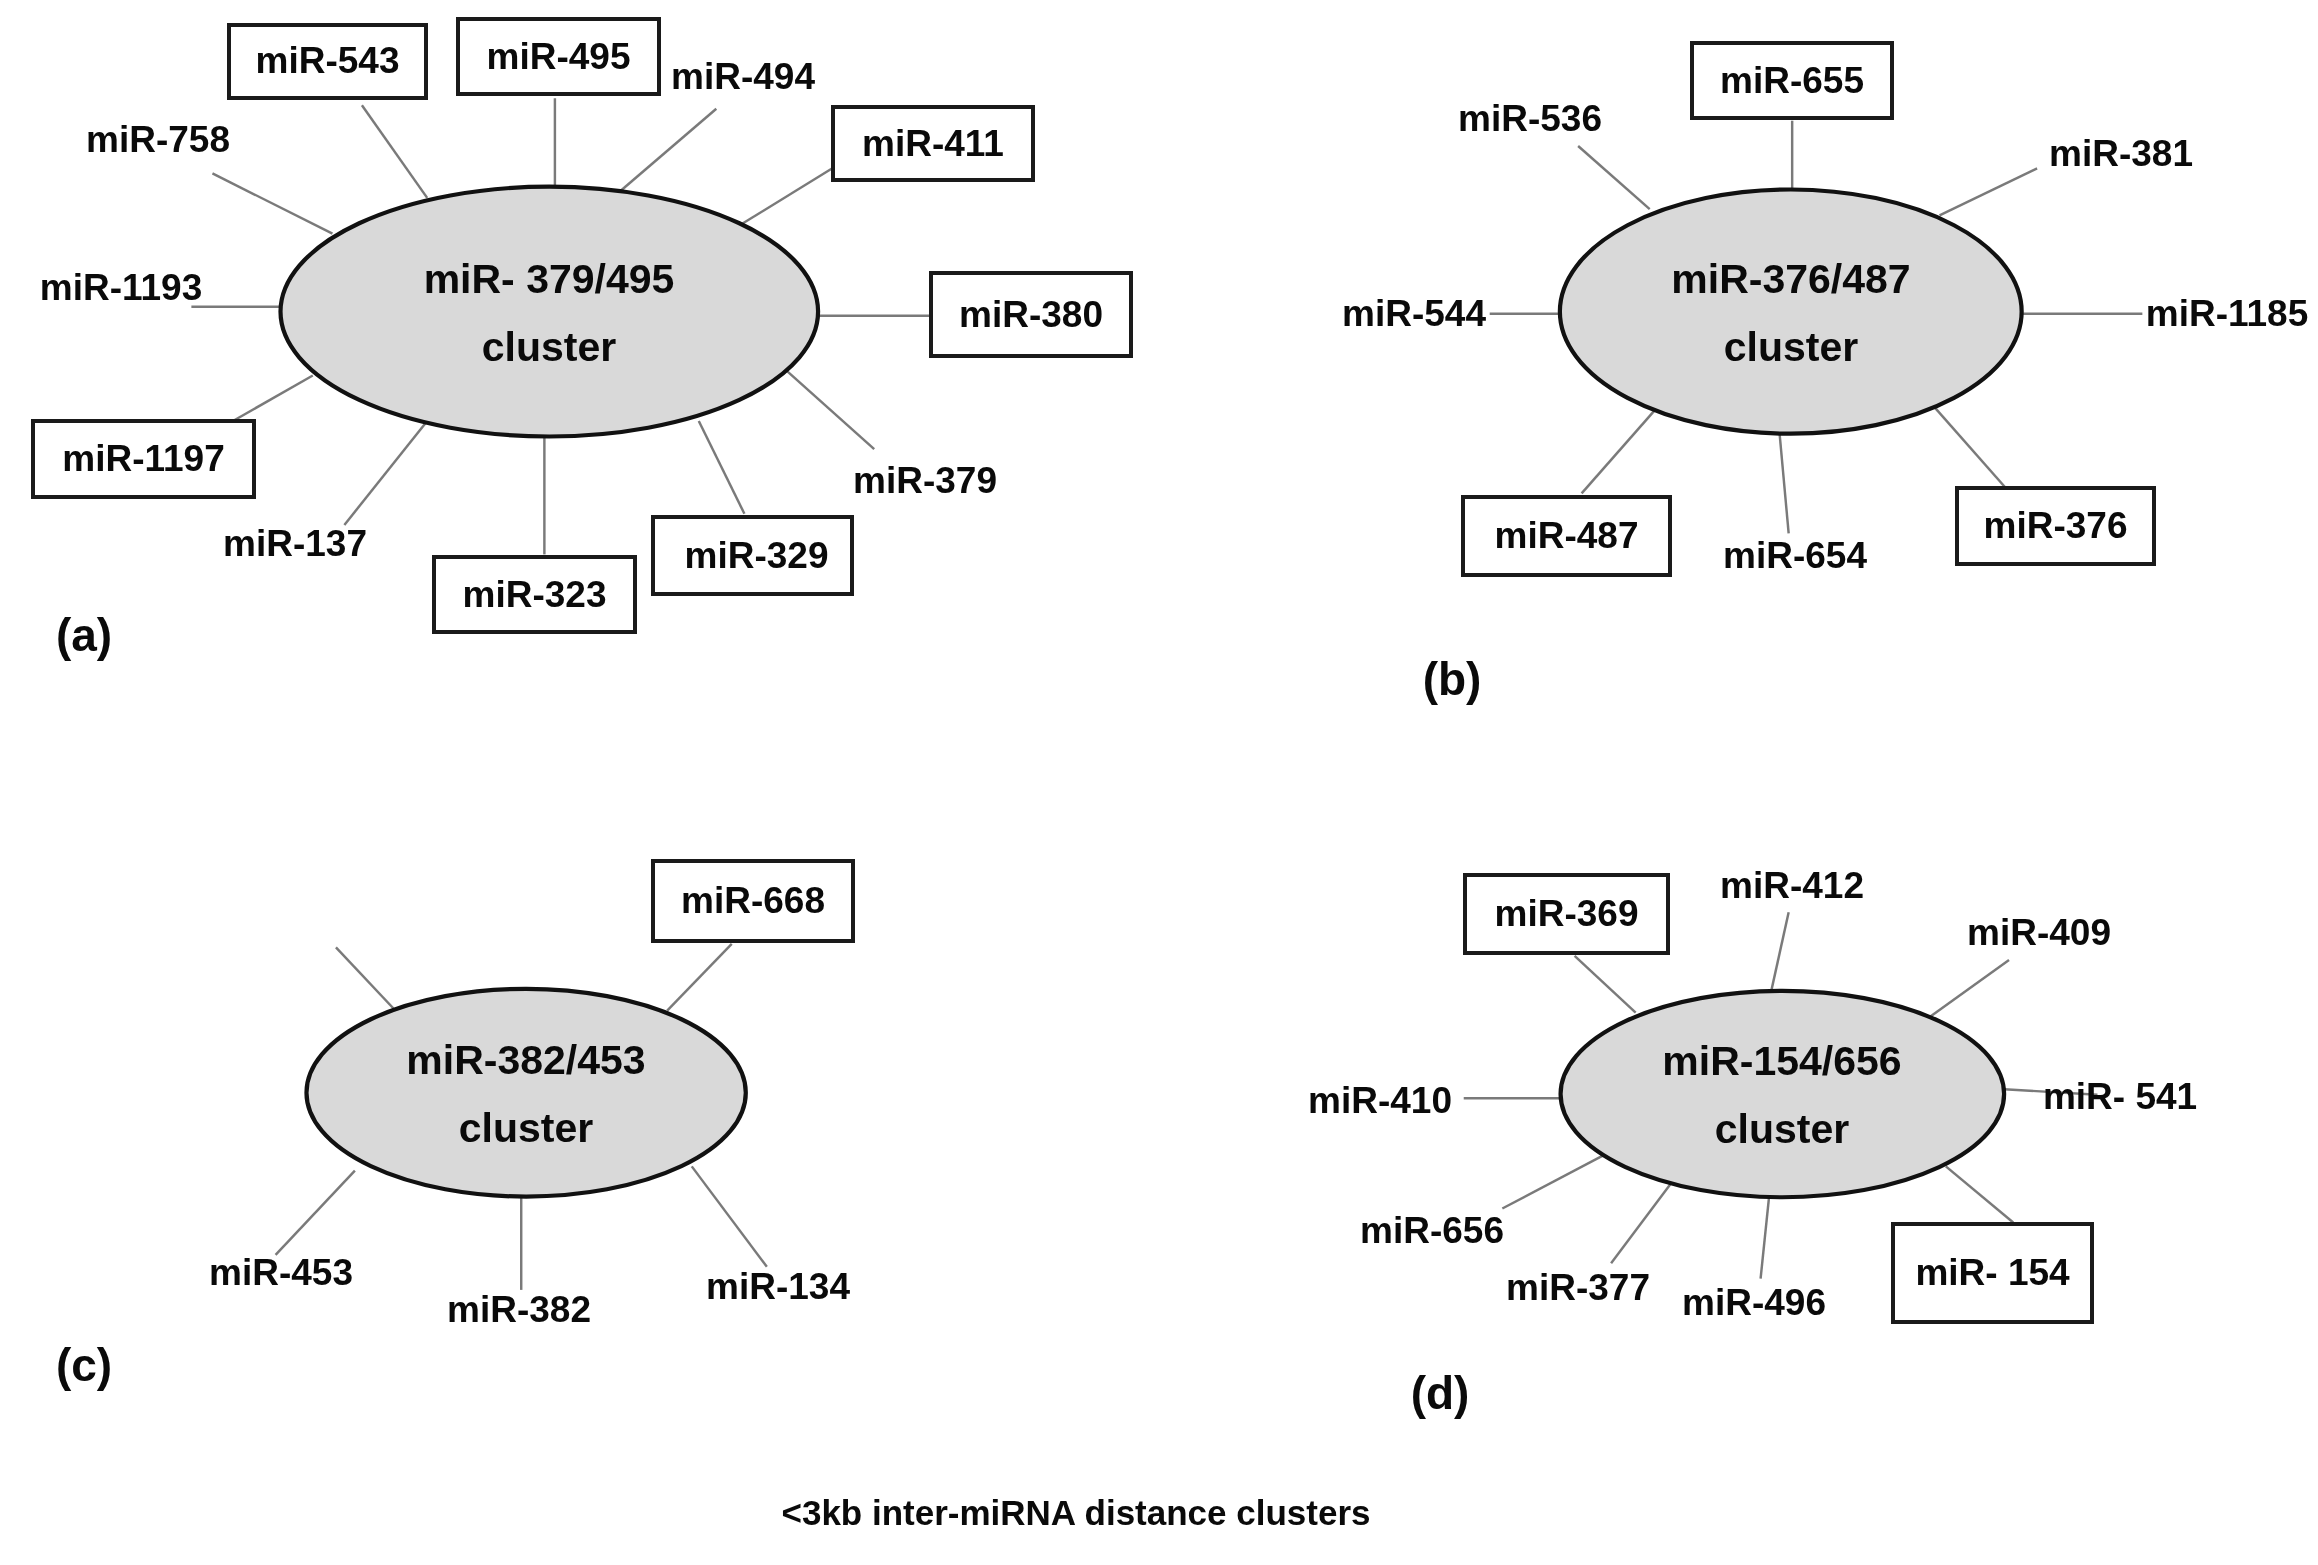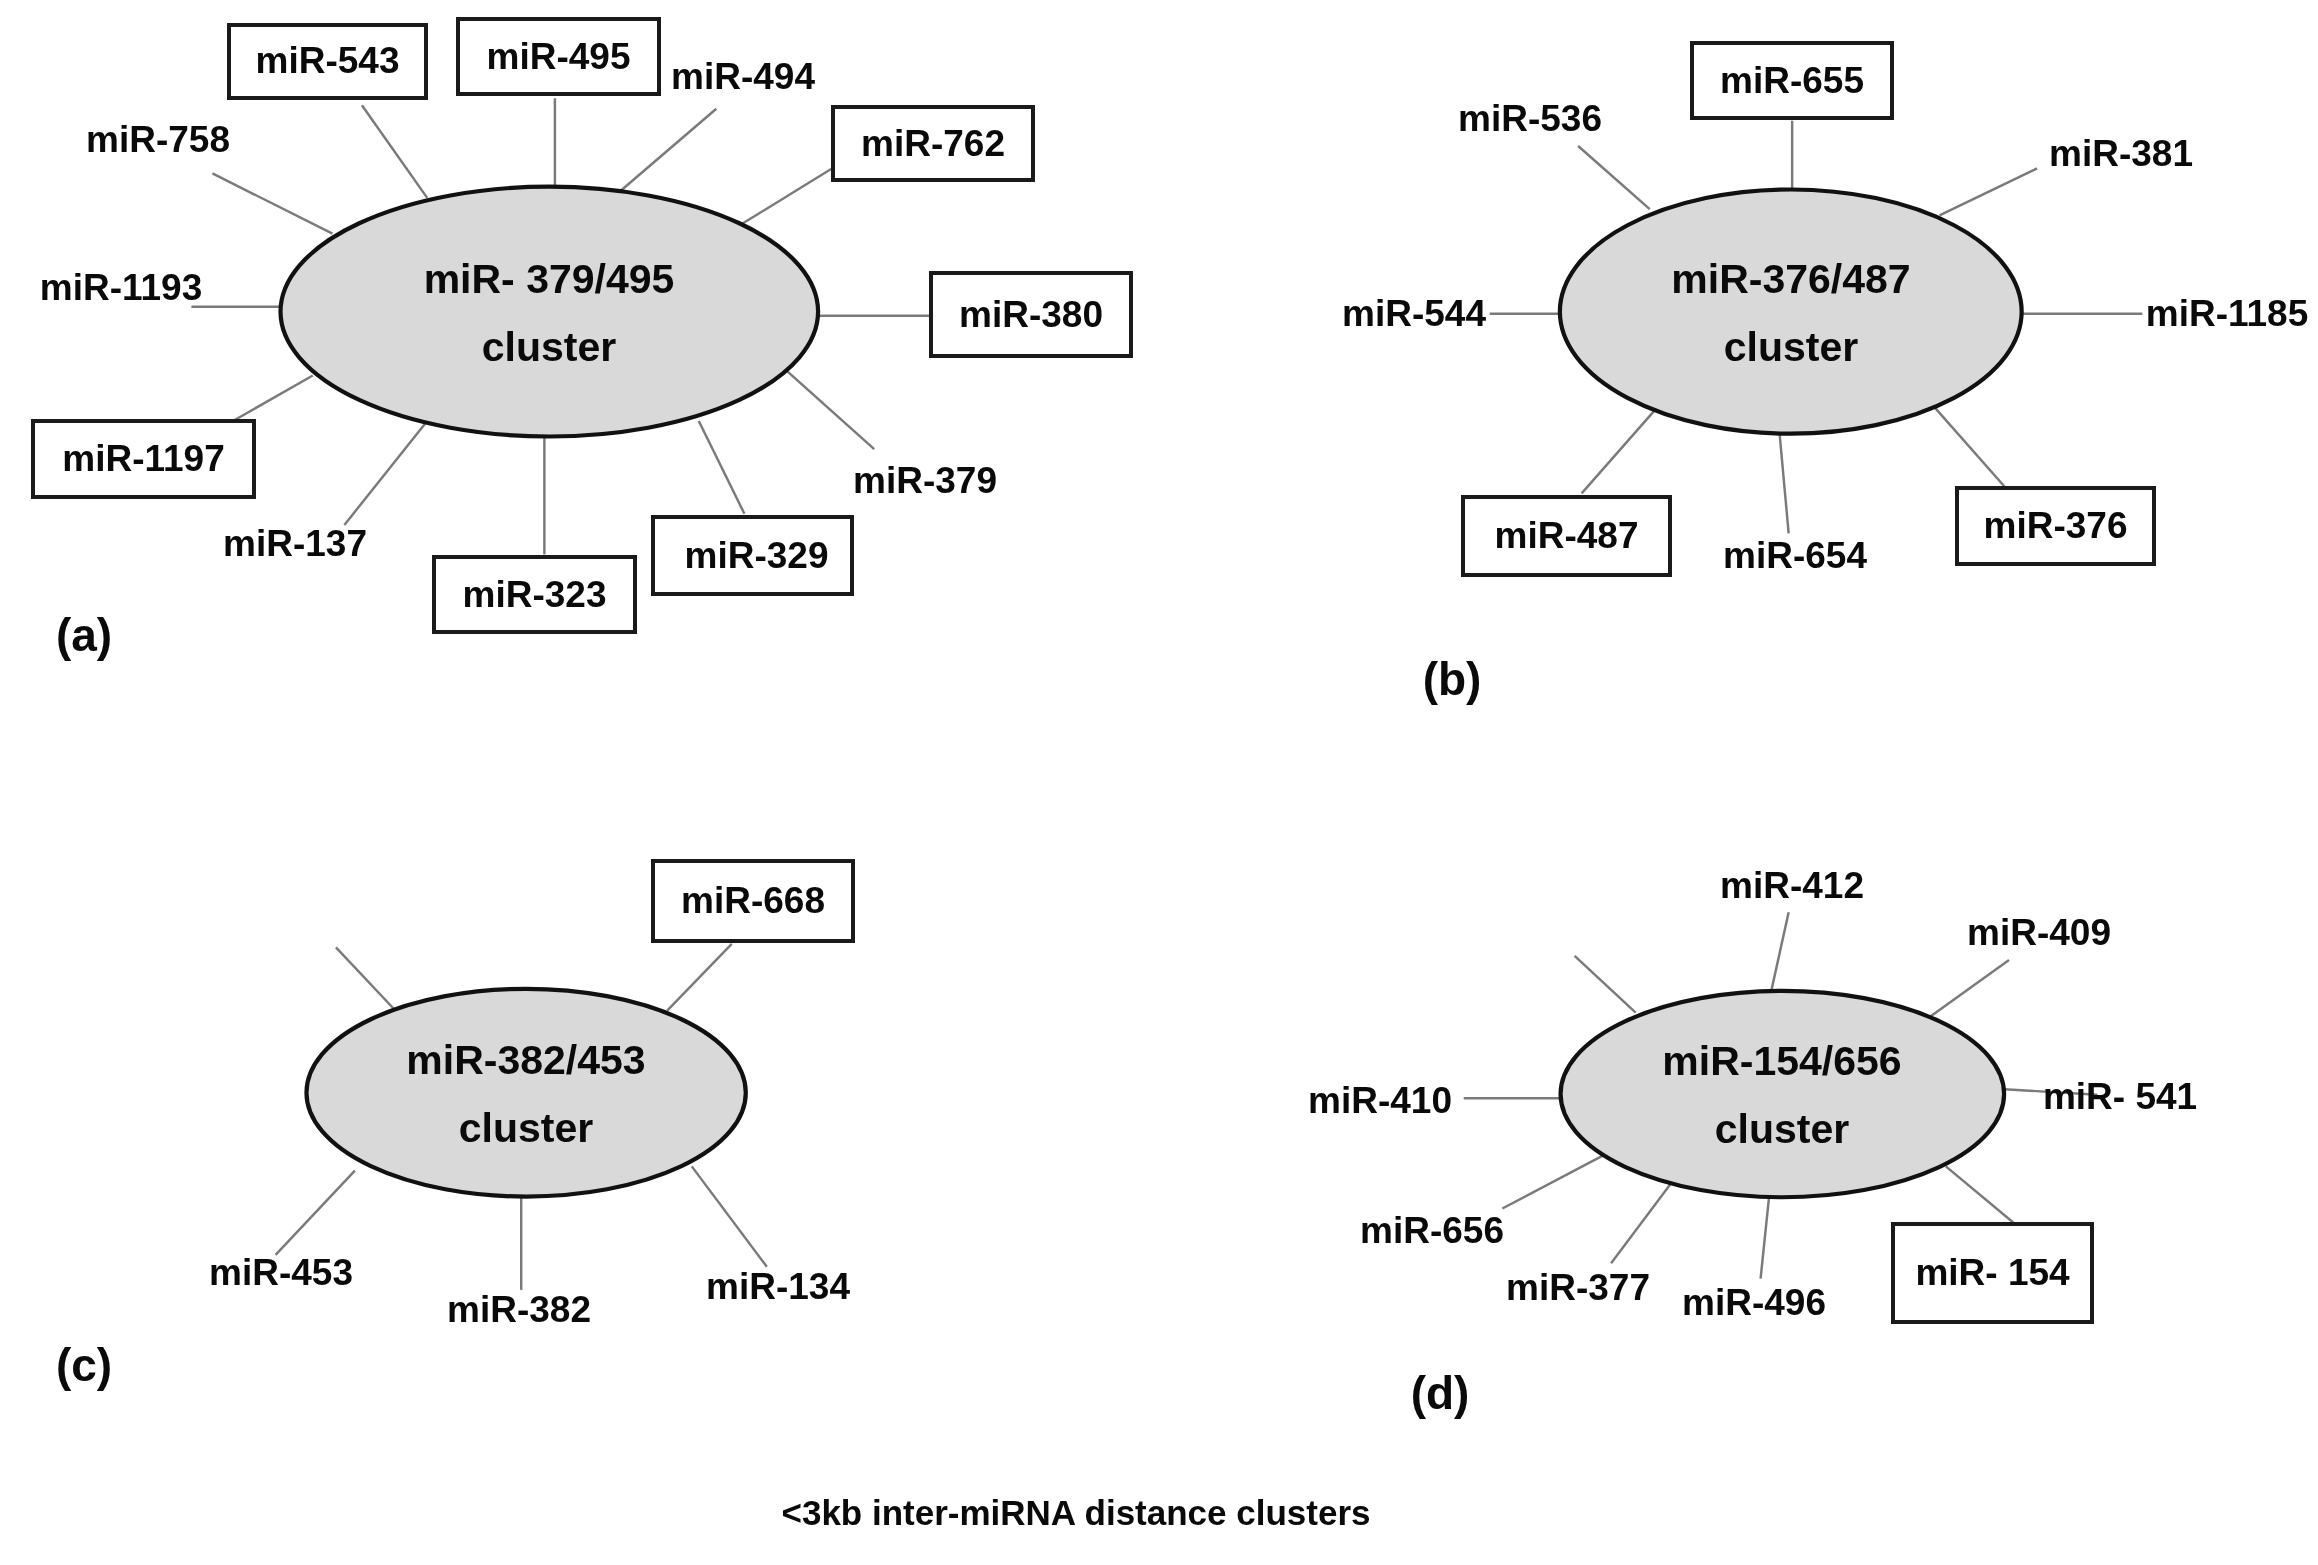--- a/index.html
+++ b/index.html
@@ -91,21 +91,21 @@
   </svg>
 
   <div class="ellipse-title" style="left:549px;top:314px;">
     <span>miR- 379/495</span><br>
     <span>cluster</span>
   </div>
 
   <div class="node-box" style="left:227px;top:22.5px;width:201px;height:77px;">miR-543</div>
   <div class="node-box" style="left:456px;top:17px;width:205px;height:79px;">miR-495</div>
   <div class="node-text" style="left:743px;top:77px;">miR-494</div>
-  <div class="node-box" style="left:831px;top:105px;width:204px;height:77px;">miR-762</div>
+  <div class="node-box" style="left:831px;top:105px;width:204px;height:77px;">miR-411</div>
   <div class="node-box" style="left:929px;top:271px;width:204px;height:87px;">miR-380</div>
   <div class="node-text" style="left:925px;top:481px;">miR-379</div>
   <div class="node-box" style="left:651px;top:515px;width:203px;height:81px;padding-left:8px;">miR-329</div>
   <div class="node-box" style="left:432px;top:555px;width:205px;height:79px;">miR-323</div>
   <div class="node-text" style="left:295px;top:544px;">miR-137</div>
   <div class="node-box" style="left:31px;top:419px;width:225px;height:80px;">miR-1197</div>
   <div class="node-text" style="left:121px;top:288px;">miR-1193</div>
   <div class="node-text" style="left:158px;top:140px;">miR-758</div>
   <div class="panel-letter" style="left:84px;top:635px;">(a)</div>
 
@@ -133,20 +133,21 @@
   <div class="node-text" style="left:281px;top:1273px;">miR-453</div>
   <div class="node-text" style="left:519px;top:1310px;">miR-382</div>
   <div class="node-text" style="left:778px;top:1287px;">miR-134</div>
   <div class="panel-letter" style="left:84px;top:1365px;">(c)</div>
 
   <div class="ellipse-title" style="left:1782px;top:1096px;">
     <span>miR-154/656</span><br>
     <span>cluster</span>
   </div>
 
+  <div class="node-box" style="left:1463px;top:873px;width:207px;height:82px;">miR-369</div>
   <div class="node-text" style="left:1792px;top:886px;">miR-412</div>
   <div class="node-text" style="left:2039px;top:933px;">miR-409</div>
   <div class="node-text" style="left:2120px;top:1097px;">miR- 541</div>
   <div class="node-box" style="left:1891px;top:1222px;width:203px;height:102px;">miR- 154</div>
   <div class="node-text" style="left:1754px;top:1303px;">miR-496</div>
   <div class="node-text" style="left:1578px;top:1288px;">miR-377</div>
   <div class="node-text" style="left:1432px;top:1231px;">miR-656</div>
   <div class="node-text" style="left:1380px;top:1101px;">miR-410</div>
   <div class="panel-letter" style="left:1440px;top:1393px;">(d)</div>
 

